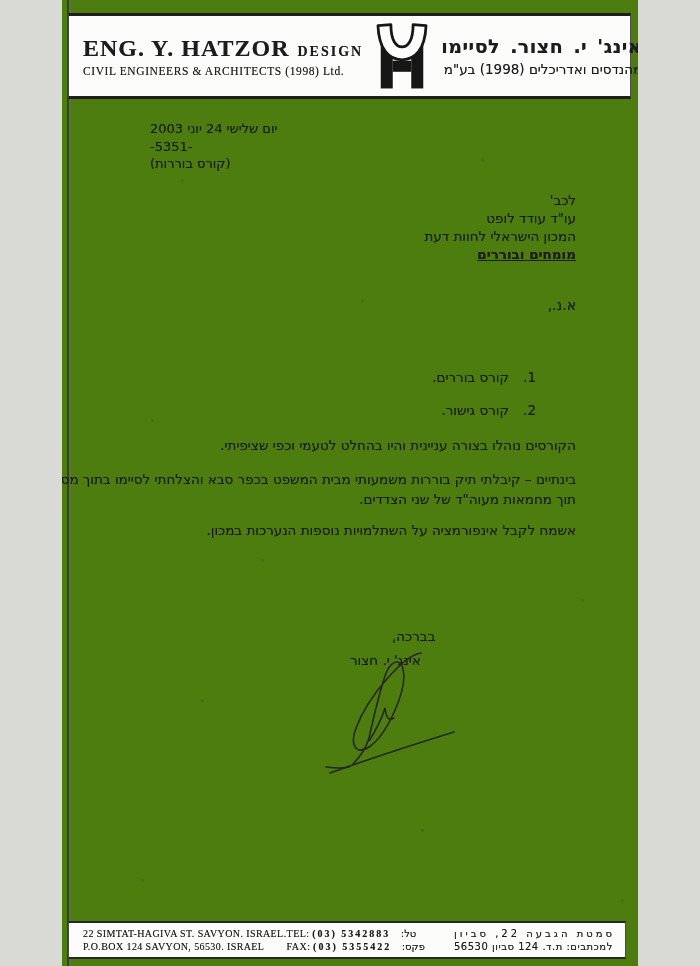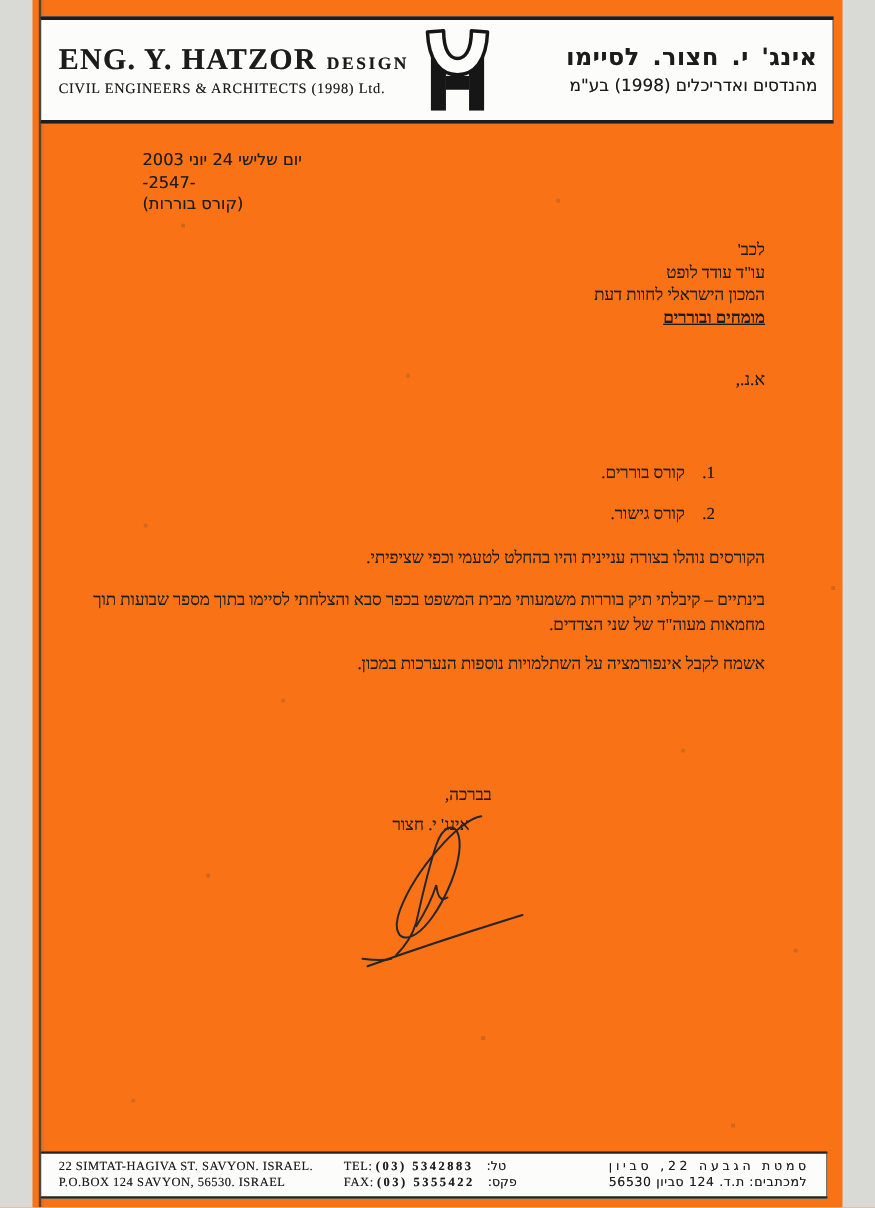--- a/index.html
+++ b/index.html
@@ -1,18 +1,18 @@
 <!DOCTYPE html>
 <html lang="he"><head>
 <meta charset="utf-8">
 <style>
   html,body{margin:0;padding:0;background:#d9d9d6;}
   .page{
-    position:relative;width:648px;height:966px;margin:0 auto;
-    background:#f97316;overflow:hidden;color:#1c1c1c;
+    position:relative;width:576px;height:966px;margin:0 auto;
+    background:#4d7c0f;overflow:hidden;color:#1c1c1c;
     font-family:"DejaVu Sans",sans-serif;
   }
   .ink{color:#1c1c1c;text-shadow:0 0 .4px rgba(30,30,30,.55);}
   
   .scan-edge-left{position:absolute;left:5px;top:0;width:2px;height:966px;background:#2f2f2f;opacity:.75;}
   .scan-edge-left2{position:absolute;left:8px;top:0;width:1px;height:966px;background:#777;opacity:.35;}
   .noise{position:absolute;top:0;left:0;width:1px;height:1px;background:transparent;
     box-shadow:120px 180px 0 1px rgba(60,60,60,.25), 420px 160px 0 1px rgba(60,60,60,.2),
     650px 120px 0 1px rgba(60,60,60,.25), 300px 300px 0 1px rgba(60,60,60,.18),
     660px 330px 0 1px rgba(60,60,60,.28), 90px 420px 0 1px rgba(60,60,60,.2),
@@ -34,21 +34,21 @@
     font-size:24px;letter-spacing:1px;white-space:nowrap;}
   .lh-en-design{font-size:14px;letter-spacing:2px;margin-left:8px;font-weight:bold;}
   .lh-en-sub{font-family:"Liberation Serif","DejaVu Serif",serif;font-size:11.5px;
     letter-spacing:.6px;margin-top:3px;white-space:nowrap;}
   .lh-logo{width:78px;height:74px;flex:0 0 auto;margin-top:2px;}
   .lh-he{padding-right:12px;width:260px;text-align:right;direction:rtl;}
   .lh-he-name{font-weight:bold;font-size:19px;letter-spacing:.5px;white-space:nowrap;word-spacing:3px;}
   .lh-he-sub{font-size:13.5px;margin-top:4px;white-space:nowrap;}
   
   .abs{position:absolute;}
-  .rtl{direction:rtl;unicode-bidi:plaintext;font-family:Liberation Serif, serif;}
+  .rtl{direction:rtl;unicode-bidi:plaintext;}
   .body-size{font-size:13.5px;line-height:19.5px;}
   .date-block{left:88px;top:120px;direction:rtl;text-align:left;font-size:13px;line-height:17.5px;}
   .recipient{right:62px;top:191px;text-align:right;font-size:13.5px;line-height:18px;}
   .recipient .u{text-decoration:underline;font-weight:bold;}
   .salutation{right:62px;top:281px;font-size:14px;margin-top:16px;}
   .para{right:62px;text-align:right;width:578px;}
   .list-item{right:102px;text-align:right;}
   .list-item .num{margin-left:14px;}
   .closing-regards{left:330px;top:628px;font-size:13.5px;}
   .closing-signer{left:288px;top:652px;font-size:13.5px;}
@@ -99,21 +99,21 @@
       </svg>
     </div>
     <div class="lh-he">
       <div class="lh-he-name">אינג' י. חצור.  לסיימו</div>
       <div class="lh-he-sub">מהנדסים ואדריכלים (1998) בע"מ</div>
     </div>
   </div>
 
   <div class="abs date-block">
     <div>יום שלישי 24 יוני 2003</div>
-    <div>-2547-</div>
+    <div>-5351-</div>
     <div>(קורס בוררות)</div>
   </div>
 
   <div class="abs recipient rtl">
     <div>לכב'</div>
     <div>עו"ד עודד לופט</div>
     <div>המכון הישראלי לחוות דעת</div>
     <div class="u">מומחים ובוררים</div>
   </div>
 

